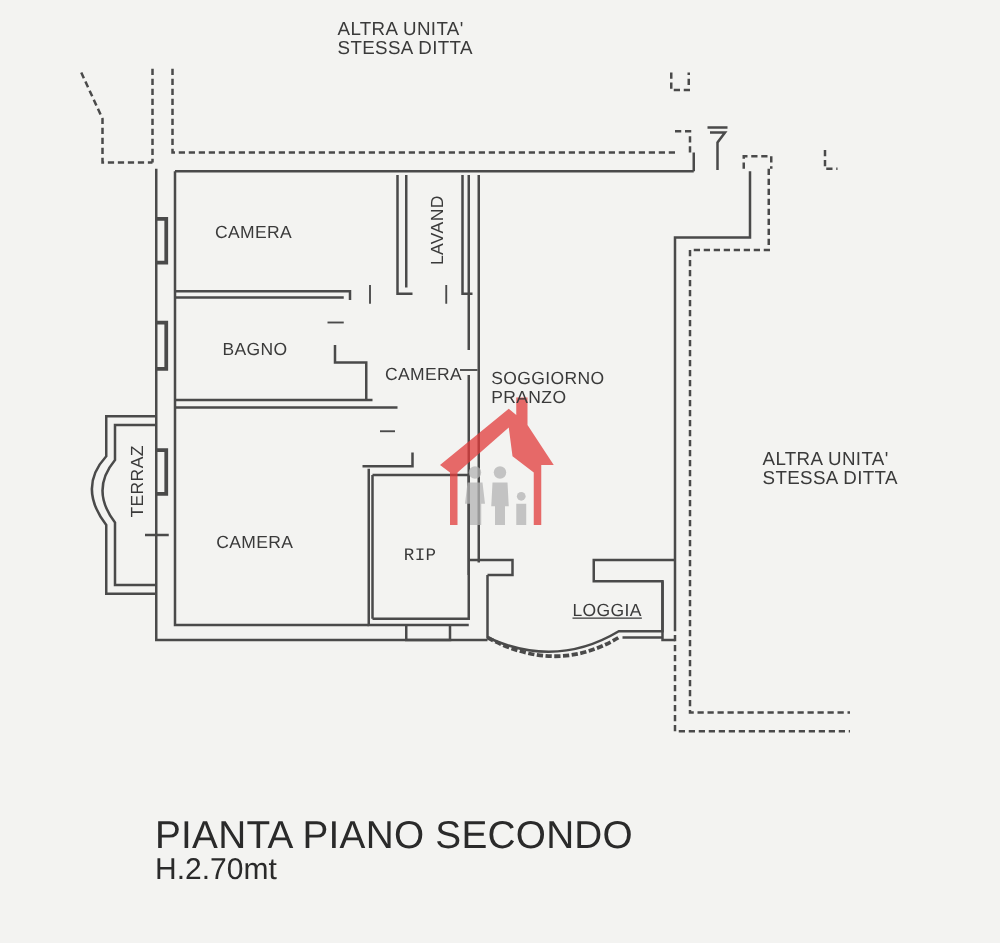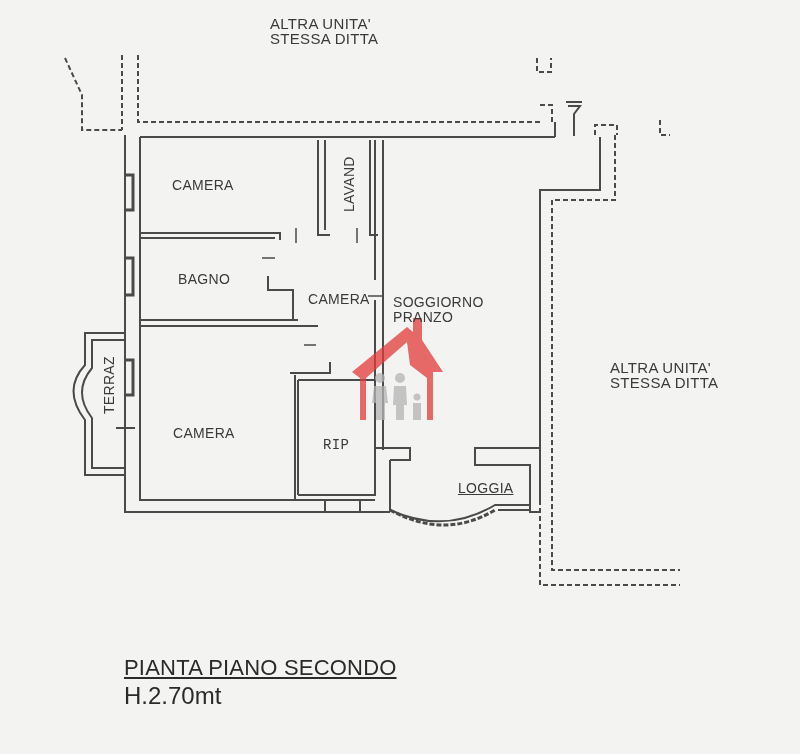--- a/index.html
+++ b/index.html
@@ -1,21 +1,21 @@
 <!DOCTYPE html>
 <html><head>
 <meta charset="utf-8">
 <style>
   html, body { margin: 0; padding: 0; }
   body { width: 800px; height: 754px; background: #f3f3f1; position: relative; overflow: hidden; font-family: "Liberation Sans", sans-serif; }
   #plan { position: absolute; left: 0; top: 0; }
   .lbl { position: absolute; color: #3a3a3a; font-family: "Liberation Sans", sans-serif; font-size: 14px; letter-spacing: 0.3px; line-height: 15px; white-space: nowrap; }
   .center { }
   .vert { transform-origin: left top; transform: rotate(-90deg); }
-  .title { position: absolute; left: 124px; top: 655px; font-size: 22px; color: #2a2a2a; line-height: 26px; letter-spacing: 0.2px; text-decoration: underline; }
+  .title { position: absolute; left: 124px; top: 655px; font-size: 31px; color: #2a2a2a; line-height: 26px; letter-spacing: 0.2px; }
   .subtitle { position: absolute; left: 124px; top: 683px; font-size: 24px; color: #2a2a2a; line-height: 26px; }
 </style>
 </head>
 <body>
 
 <svg id="plan" width="800" height="754" viewBox="0 0 800 754" xmlns="http://www.w3.org/2000/svg">
   <g fill="none" stroke="#4a4a4a" stroke-width="2">
 
     <g stroke-dasharray="5,3">
       <path d="M65 58 L82 95 L82 130 L122 130"></path>

